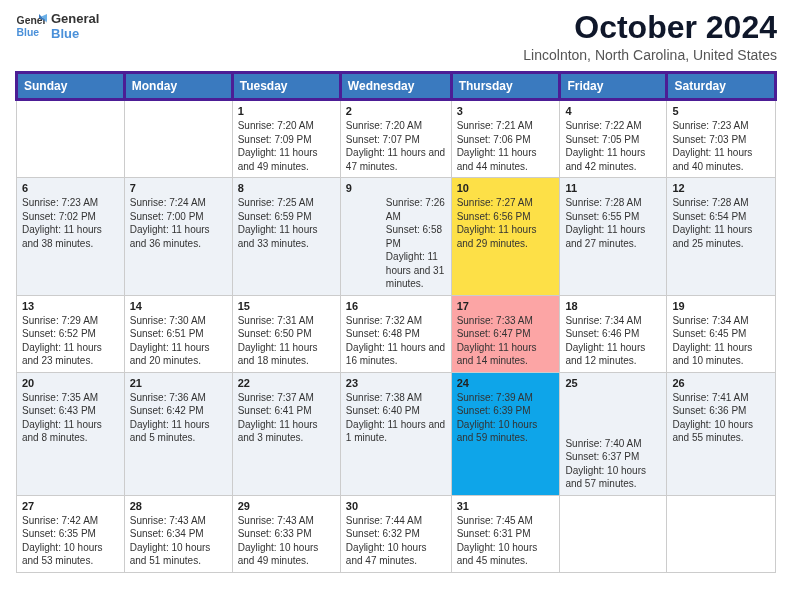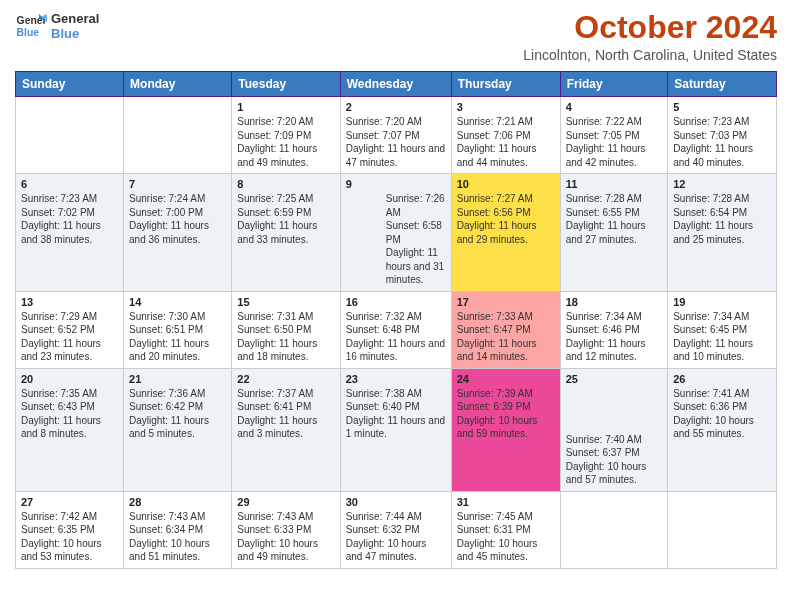--- a/index.html
+++ b/index.html
@@ -30,41 +30,41 @@
       width: 32px;
       height: 32px;
       margin-right: 4px;
     }
     .title-block {
       text-align: right;
     }
     .main-title {
       font-size: 32px;
       font-weight: bold;
-      color: #c2410c;
+      color: #0f172a;
       line-height: 1.1;
     }
     .subtitle {
       font-size: 14px;
       color: #555;
       margin-top: 2px;
     }
     .calendar {
       width: 100%;
       border-collapse: collapse;
       font-size: 10px;
     }
     .calendar th {
       background: #3a7abf;
       color: #fff;
       text-align: left;
       padding: 5px 6px;
       font-size: 12px;
       font-weight: bold;
-      border: 1px solid #4c1d95;
+      border: 3px solid #4c1d95;
     }
     .calendar td {
       border: 1px solid #ccc;
       vertical-align: top;
       padding: 4px 5px;
       width: 113px;
       min-height: 70px;
       background: #fff;
     }
     .calendar tr:nth-child(even) td {
@@ -264,21 +264,21 @@
             <div class="day-info" style="white-space: pre-line;">Sunrise: 7:37 AM
 Sunset: 6:41 PM
 Daylight: 11 hours and 3 minutes.</div>
           </td>
           <td style="background: rgb(238, 242, 247);">
             <div class="day-number">23</div>
             <div class="day-info" style="white-space: pre-line;">Sunrise: 7:38 AM
 Sunset: 6:40 PM
 Daylight: 11 hours and 1 minute.</div>
           </td>
-          <td style="background: #ec4899; margin-top: 19px;">
+          <td style="background: #0ea5e9; margin-top: 19px;">
             <div class="day-number">24</div>
             <div class="day-info" style="white-space: pre-line;">Sunrise: 7:39 AM
 Sunset: 6:39 PM
 Daylight: 10 hours and 59 minutes.</div>
           </td>
           <td style="background: rgb(238, 242, 247);">
             <div class="day-number">25</div>
             <div class="day-info" style="white-space: pre-line; margin-top: 48px;">Sunrise: 7:40 AM
 Sunset: 6:37 PM
 Daylight: 10 hours and 57 minutes.</div>

